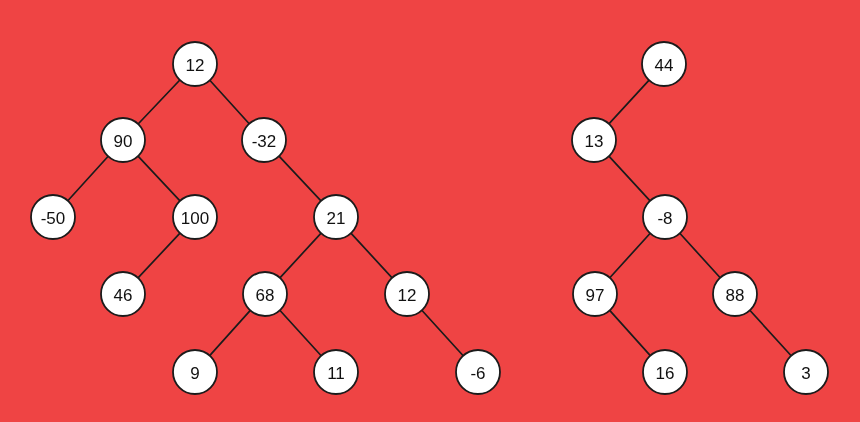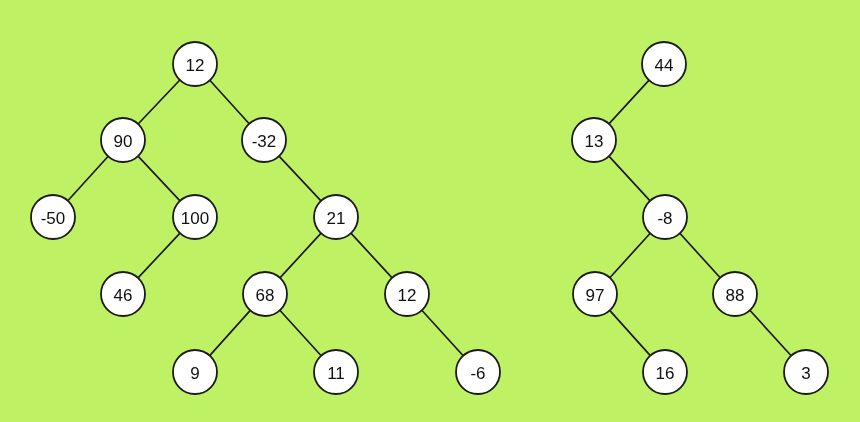--- a/index.html
+++ b/index.html
@@ -11,21 +11,21 @@
   body {
     width: 860px;
     height: 422px;
     overflow: hidden;
     font-family: "Liberation Sans", sans-serif;
   }
   #canvas {
     position: relative;
     width: 860px;
     height: 422px;
-    background: #bef264;
+    background: #ef4444;
   }
   svg.tree-layer {
     position: absolute;
     top: 0;
     left: 0;
     width: 860px;
     height: 422px;
     display: block;
   }
   .edge-line {

